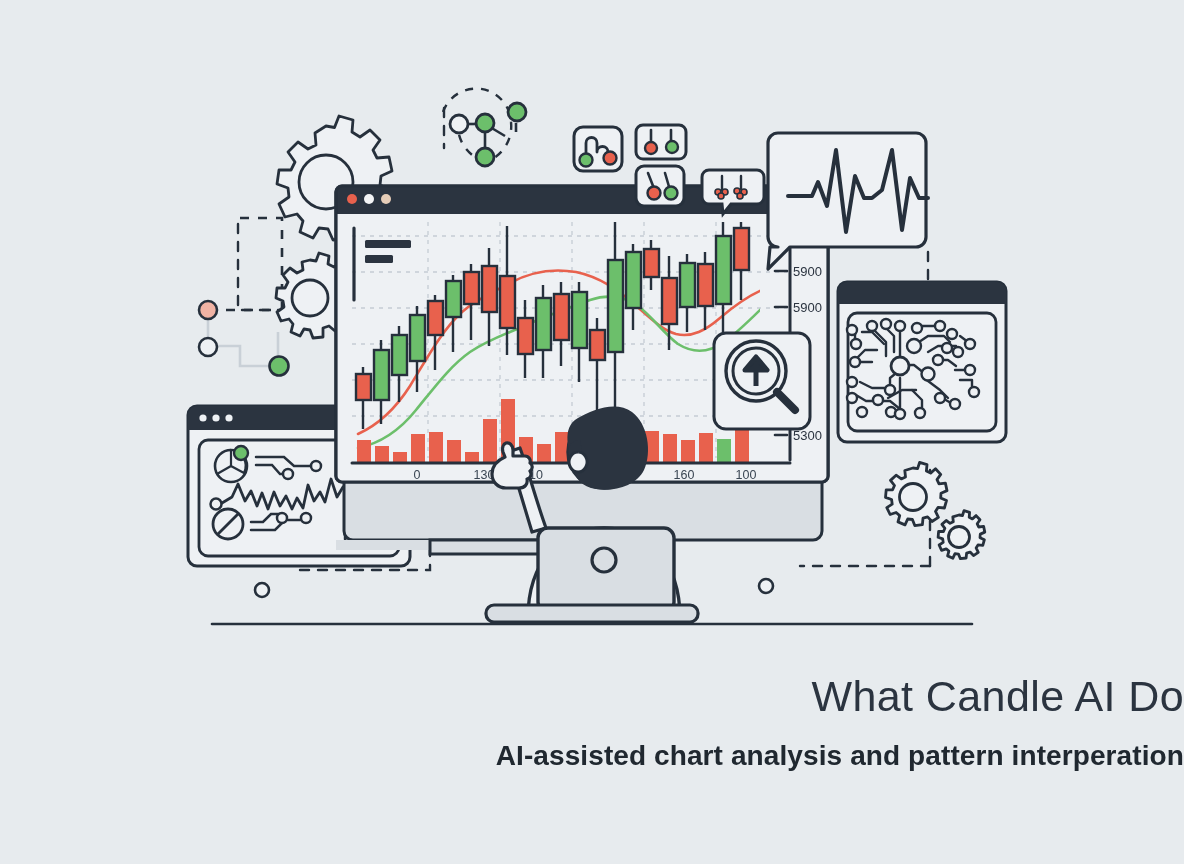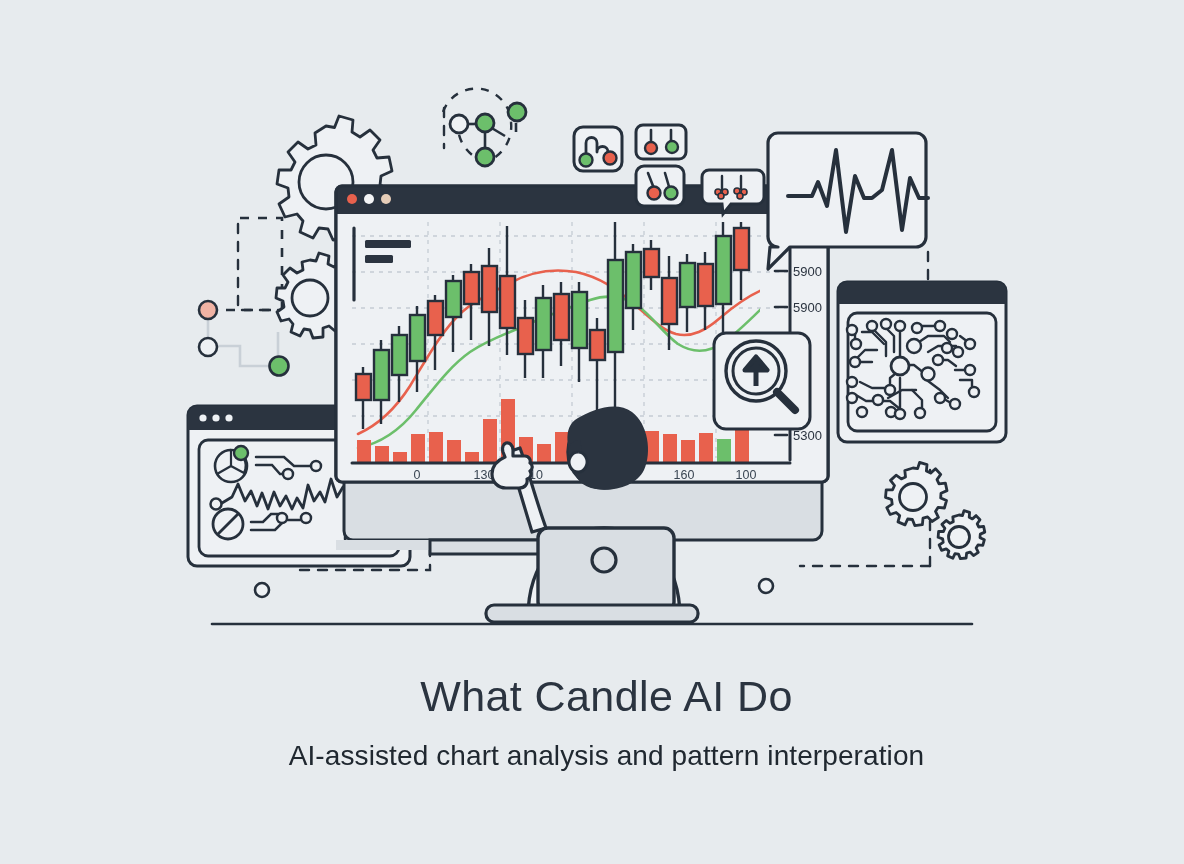--- a/index.html
+++ b/index.html
@@ -6,33 +6,33 @@
   body{
     width:1184px;height:864px;
     background:#e7ebee;
     font-family:"Liberation Sans", sans-serif;
     overflow:hidden;
     position:relative;
   }
   #stage{position:absolute;inset:0;}
   svg{display:block;}
   .cap{
-    position:absolute;left:0;right:0;text-align:center;padding-left:29px;
+    position:absolute;left:0;right:0;text-align:right;padding-left:29px;
   }
   #title{
     top:672px;
     font-size:43px;
     font-weight:400;
     letter-spacing:.4px;
     color:#2b3440;
   }
   #subtitle{
     top:740px;
     font-size:28px;
-    font-weight:400;
+    font-weight:700;
     letter-spacing:.1px;
     color:#202830;
   }
 </style>
 </head>
 <body>
 
 <div id="stage">
 <svg width="1184" height="864" viewBox="0 0 1184 864">
   <defs>

